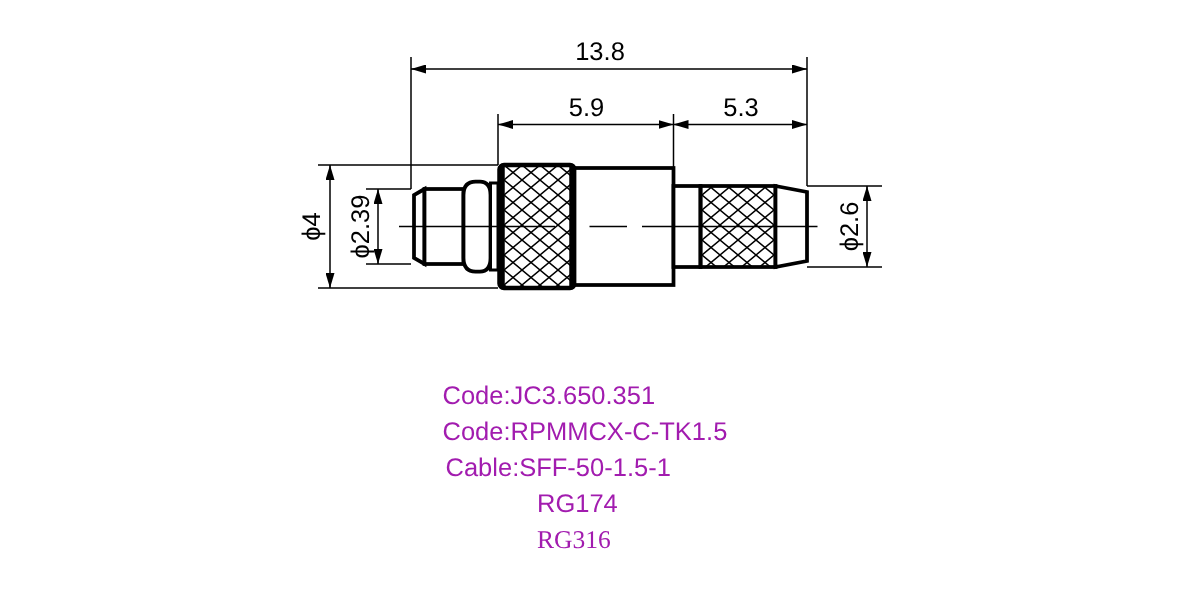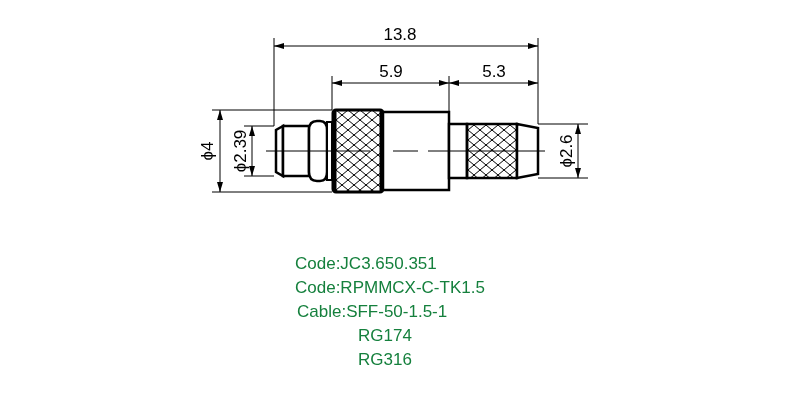--- a/index.html
+++ b/index.html
@@ -1,18 +1,18 @@
 <!DOCTYPE html>
 <html><head>
 <meta charset="utf-8">
 <style>
   html, body { margin:0; padding:0; background:#ffffff; }
   body { width:800px; height:400px; position:relative; overflow:hidden; font-family:"Liberation Sans", sans-serif; }
   svg { position:absolute; left:0; top:0; }
-  .spec { position:absolute; font-family:"Liberation Sans", sans-serif; font-size:17px; color:#15803d; line-height:21px; }
+  .spec { position:absolute; font-family:"Liberation Sans", sans-serif; font-size:17px; color:#a21caf; line-height:21px; }
 </style>
 </head>
 <body>
 
 <svg width="800" height="400" viewBox="0 0 800 400">
   <defs>
     <pattern id="knurl" patternUnits="userSpaceOnUse" width="12" height="10">
       <path d="M0 0 L12 10 M12 0 L0 10" stroke="#000" stroke-width="1" fill="none"></path>
     </pattern>
     <marker id="arr" markerWidth="10" markerHeight="6" refX="10" refY="3" orient="auto-start-reverse" markerUnits="userSpaceOnUse">
@@ -72,13 +72,13 @@
   <text x="494" y="77" font-size="17" text-anchor="middle" font-family="Liberation Sans, sans-serif">5.3</text>
   <text x="0" y="0" font-size="17" text-anchor="middle" font-family="Liberation Sans, sans-serif" transform="translate(213 151) rotate(-90)">ϕ4</text>
   <text x="0" y="0" font-size="17" text-anchor="middle" font-family="Liberation Sans, sans-serif" transform="translate(246 151) rotate(-90)">ϕ2.39</text>
   <text x="0" y="0" font-size="17" text-anchor="middle" font-family="Liberation Sans, sans-serif" transform="translate(572 151) rotate(-90)">ϕ2.6</text>
 </svg>
 
 <div class="spec" style="left:295px; top:253px;">Code:JC3.650.351</div>
 <div class="spec" style="left:295px; top:277px;">Code:RPMMCX-C-TK1.5</div>
 <div class="spec" style="left:297px; top:301px;">Cable:SFF-50-1.5-1</div>
 <div class="spec" style="left:358px; top:325px;">RG174</div>
-<div class="spec" style="left:358px; top:349px;">RG316</div>
+<div class="spec" style="left:358px; top:349px;font-family:Liberation Serif, serif;">RG316</div>
 
 </body></html>

